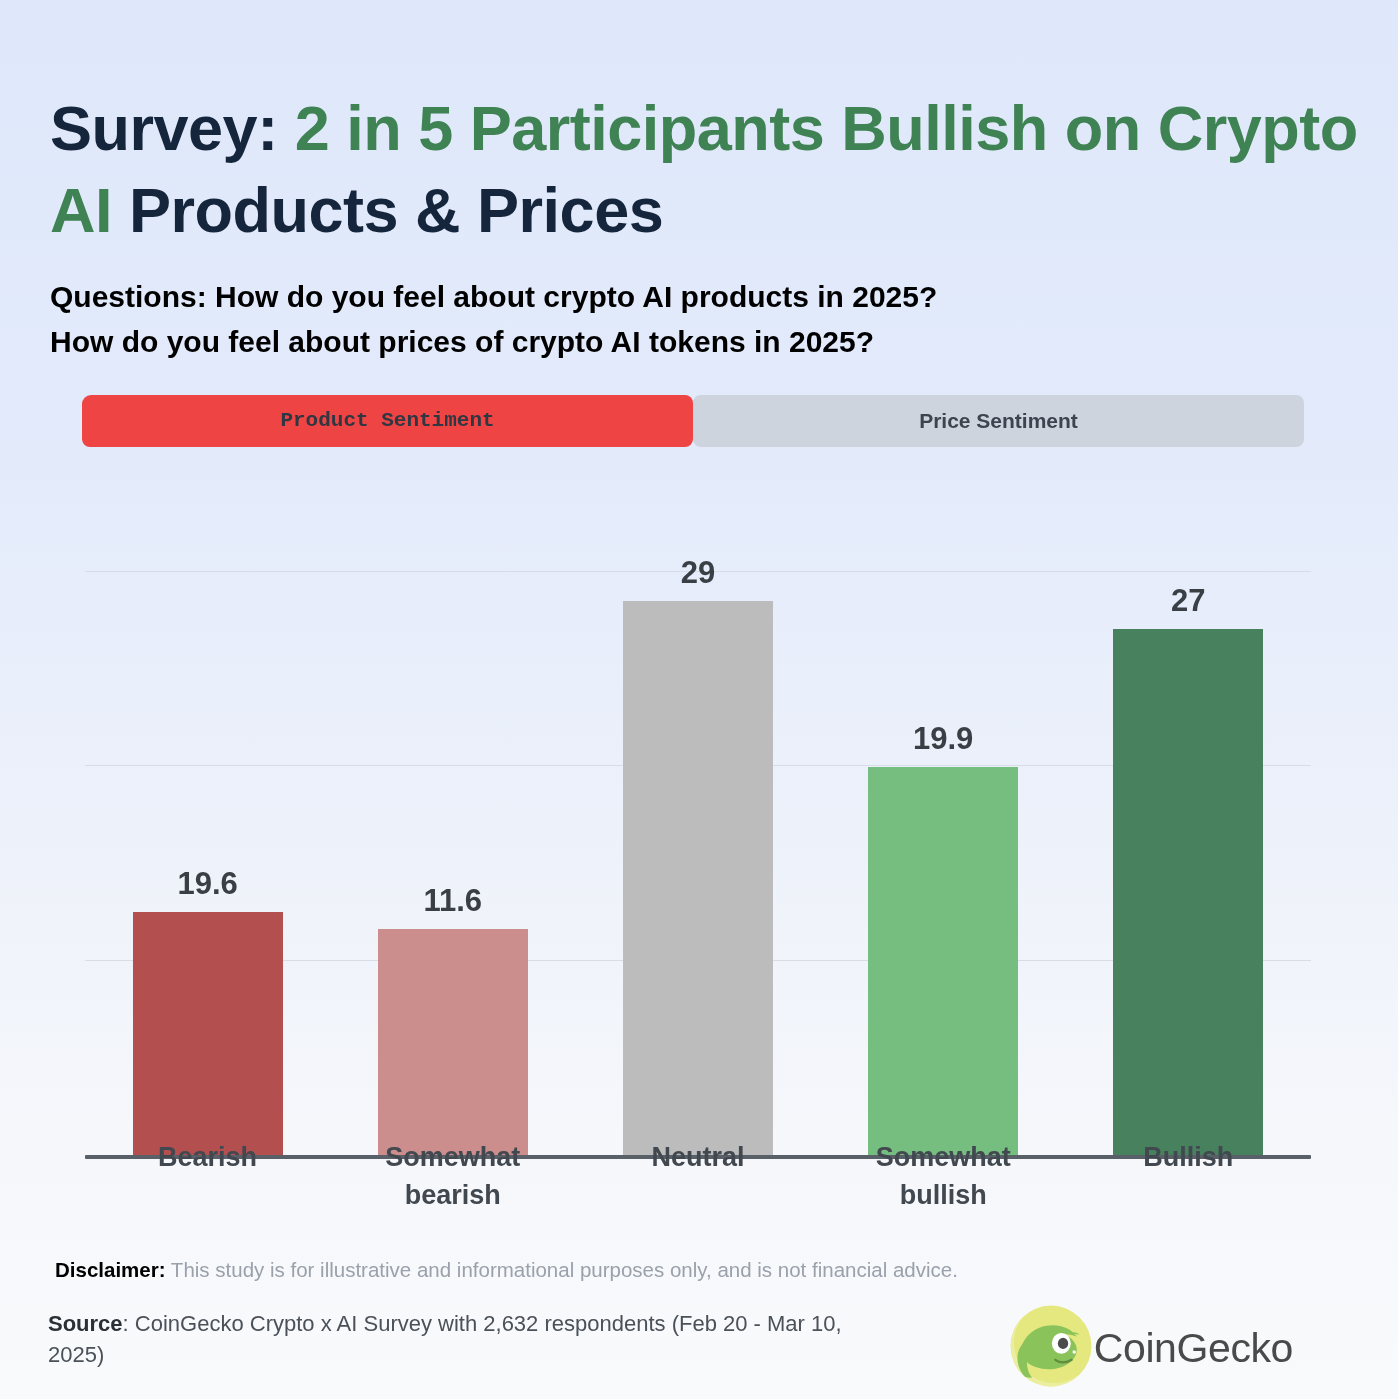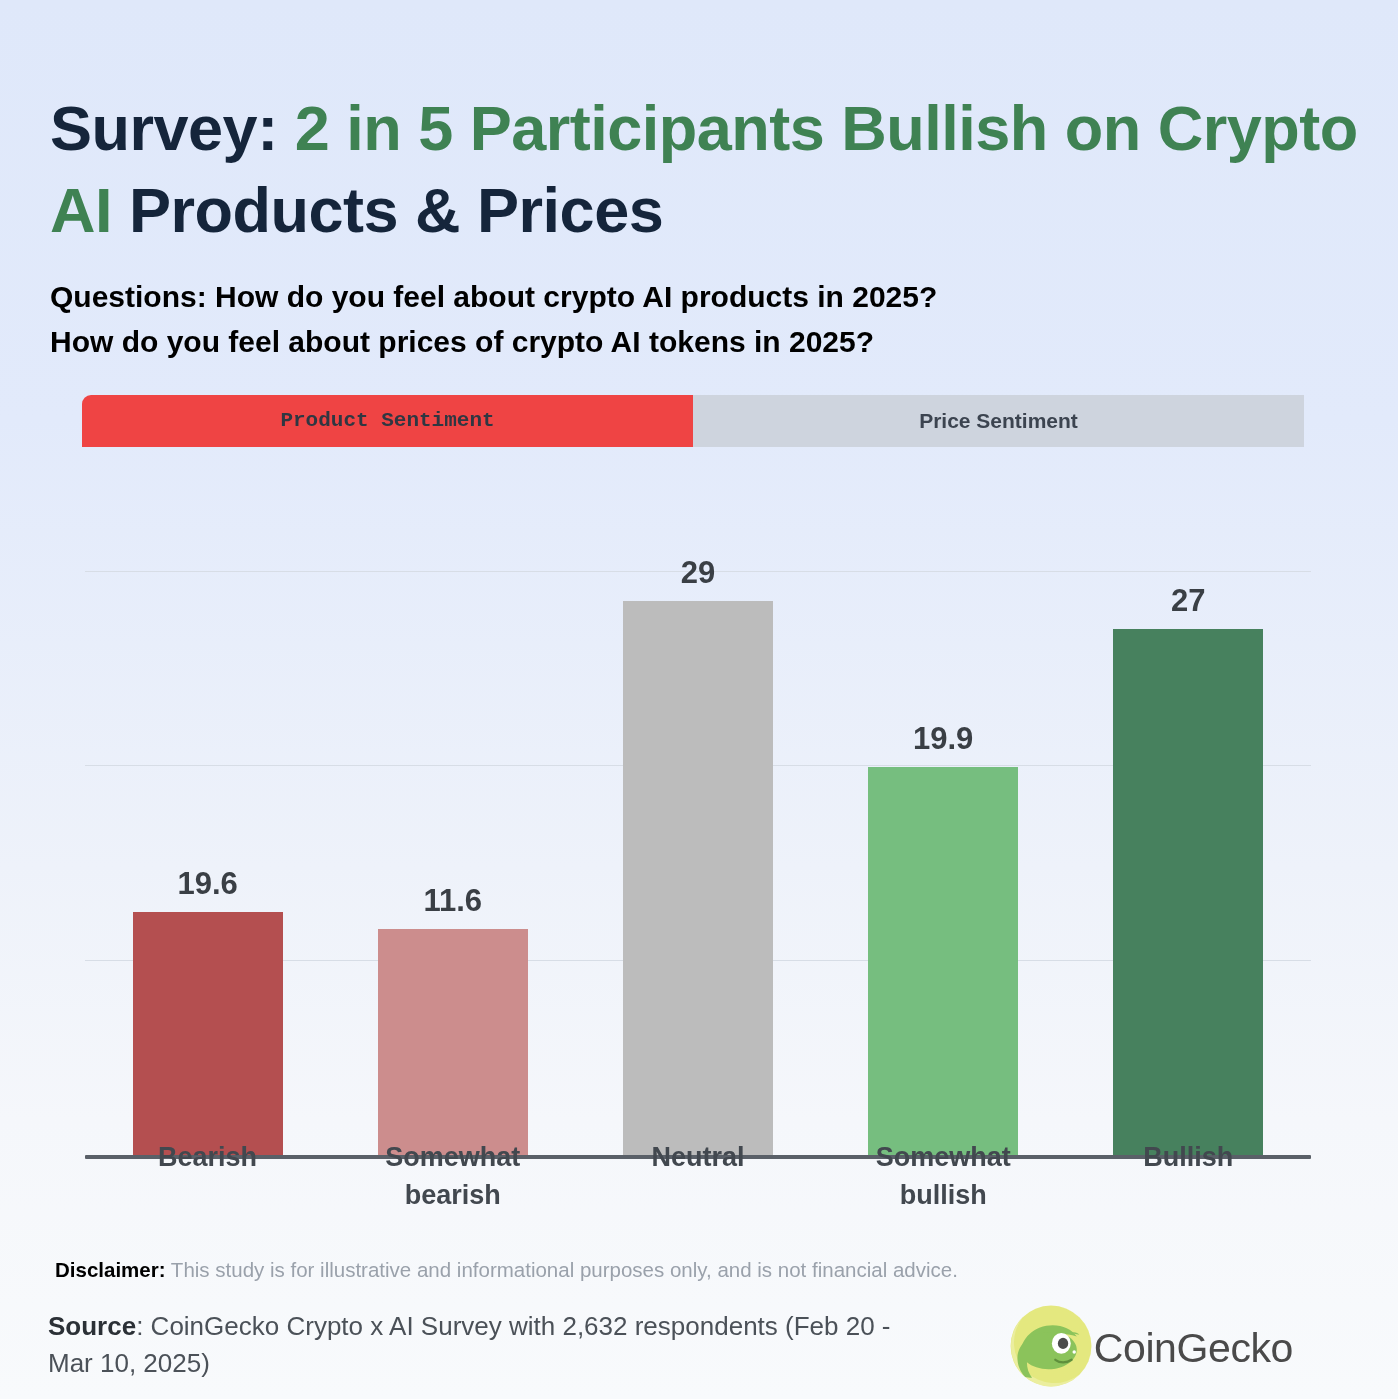--- a/index.html
+++ b/index.html
@@ -40,20 +40,21 @@
   }
   .tab {
     flex: 1;
     display: flex;
     align-items: center;
     justify-content: center;
     font-size: 21px;
     font-weight: 700;
     color: #3c4450;
     cursor: pointer;
+    border-radius: 8px;
   }
   .tab.active {
     background: #ef4444;
     border-top-left-radius: 9px;
     color: #2f3742;
     font-family: Liberation Mono, monospace;
   }
   .tab.inactive {
     background: #ced4de;
     color: #3c4450;
@@ -134,21 +135,21 @@
   .disclaimer {
     padding-left: 55px;
     font-size: 20.5px;
     color: #9aa1ab;
     line-height: 1.5;
   }
   .disclaimer b { color: #000000; font-weight: 700; }
   .source {
     margin-top: 22px;
     padding-left: 48px;
-    font-size: 26px;
+    font-size: 22px;
     color: #4b5158;
     line-height: 1.42;
     max-width: 900px;
   }
   .source b { color: #2b3036; font-weight: 700; }
 
   .logo {
     position: absolute;
     right: 105px;
     top: 1303px;

